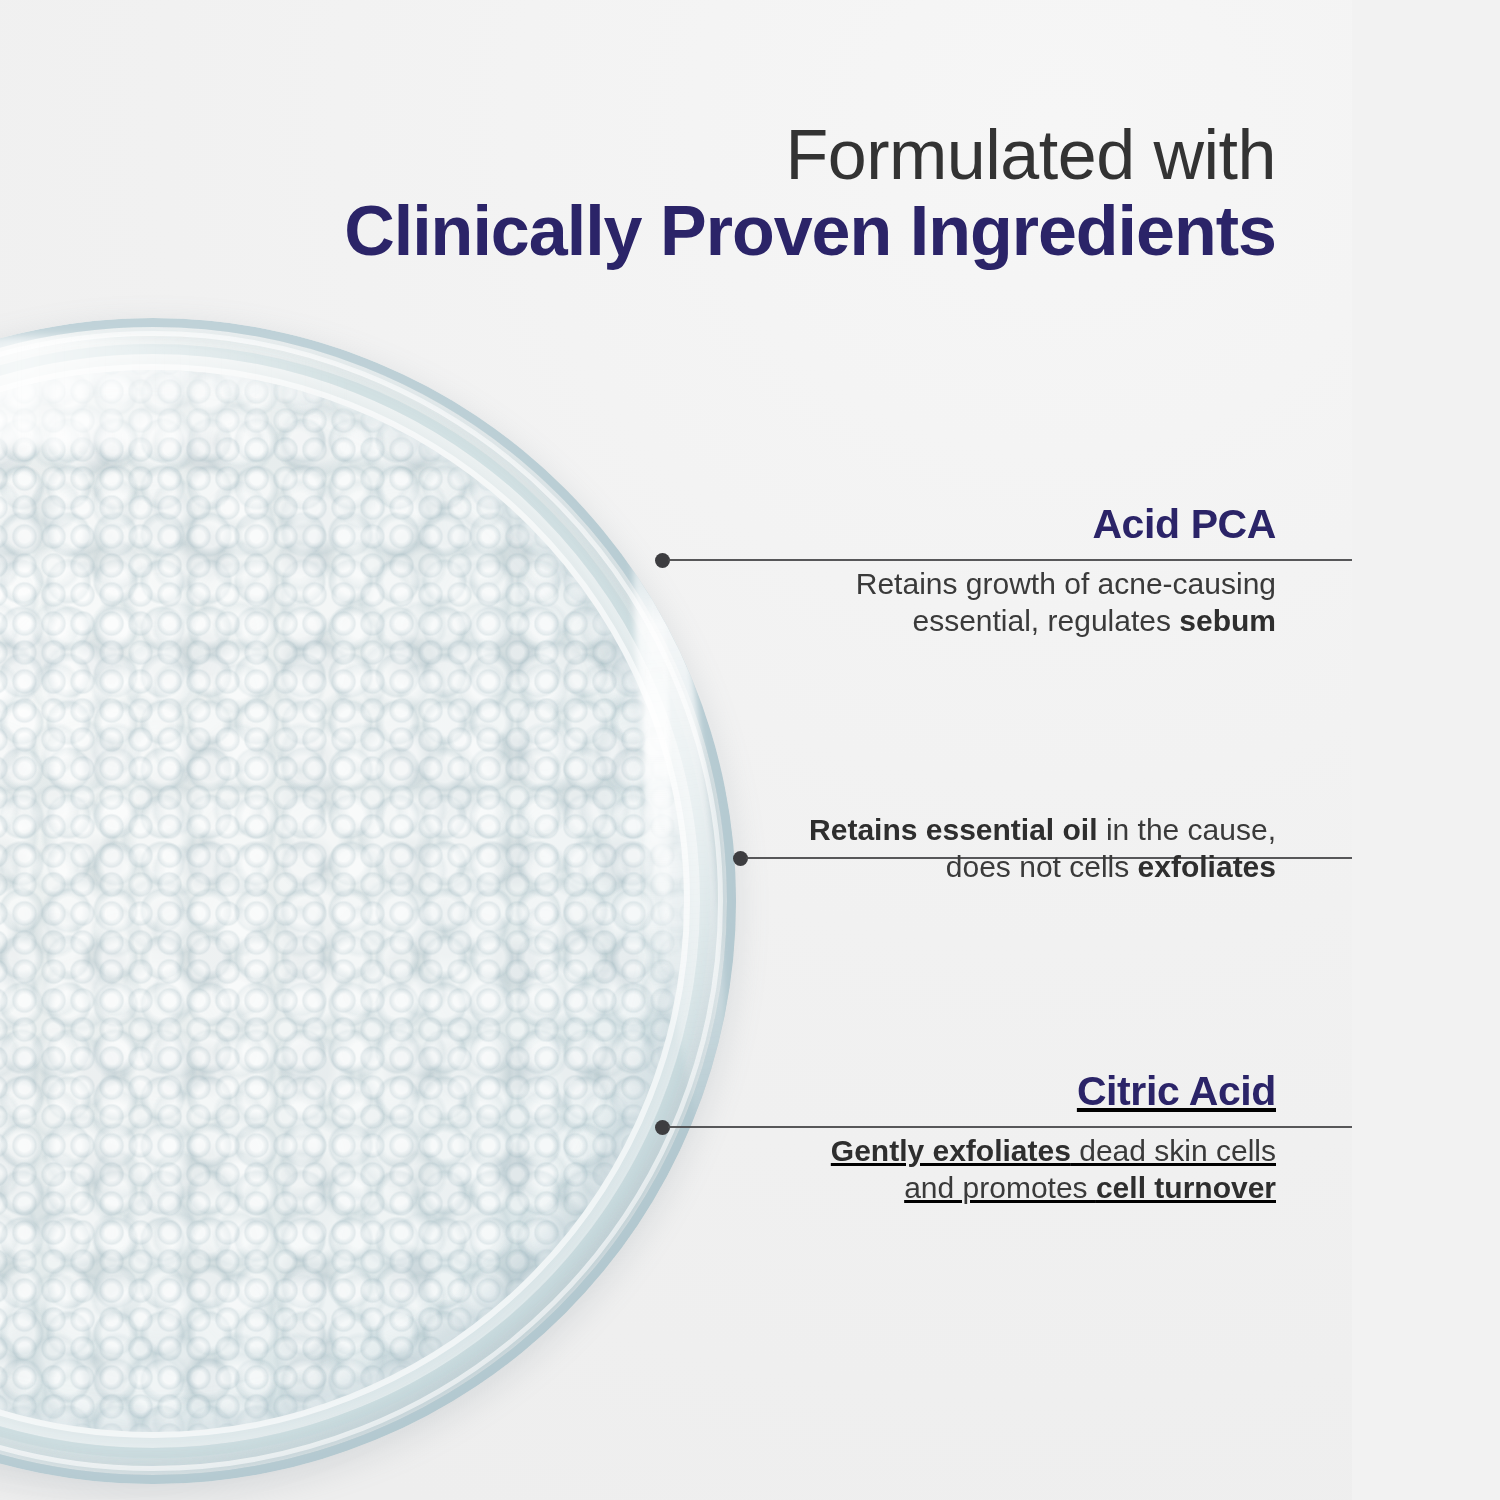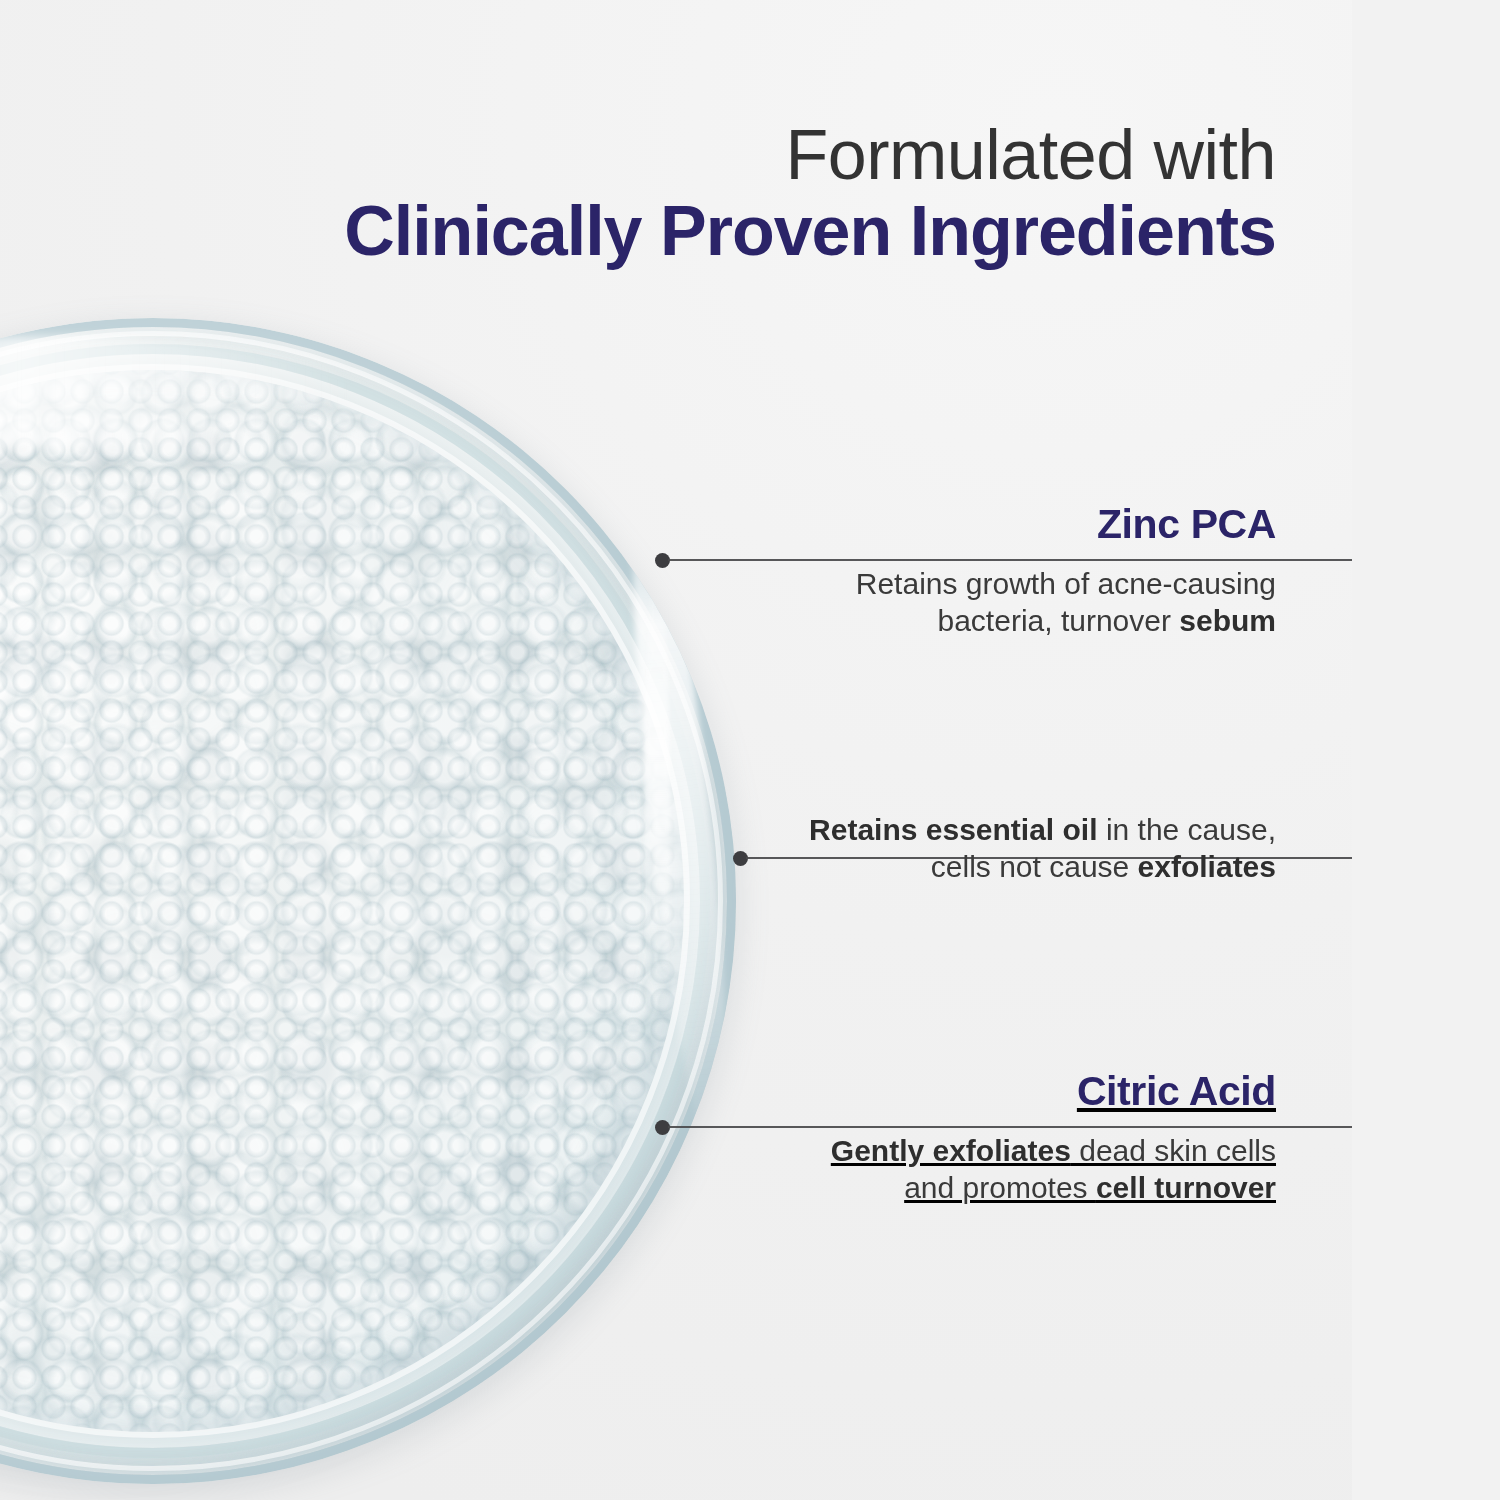--- a/index.html
+++ b/index.html
@@ -284,33 +284,33 @@
   </div>
 
   <div class="headline">
     <span class="line1">Formulated with</span>
     <span class="line2">Clinically Proven Ingredients</span>
   </div>
 
   <div class="leader-dot" style="left:655px; top:553px;"></div>
   <div class="leader" style="left:668px; top:559px; width:756px;"></div>
   <div class="callout" style="top:503px;">
-    <div class="title">Zinc PCA</div>
+    <div class="title">Acid PCA</div>
     <div class="desc">
       <span>Retains growth of acne-causing</span><br>
-      <span>bacteria, turnover </span><b>sebum</b>
+      <span>essential, regulates </span><b>sebum</b>
     </div>
   </div>
 
   <div class="leader-dot" style="left:733px; top:851px;"></div>
   <div class="leader" style="left:746px; top:857px; width:678px;"></div>
   <div class="callout" style="top:801px;">
     <div class="desc">
       <b>Retains essential oil</b><span> in the cause,</span><br>
-      <span>cells not cause </span><b>exfoliates</b>
+      <span>does not cells </span><b>exfoliates</b>
     </div>
   </div>
 
   <div class="leader-dot" style="left:655px; top:1120px;"></div>
   <div class="leader" style="left:668px; top:1126px; width:756px;"></div>
   <div class="callout" style="top:1070px;text-decoration:underline;">
     <div class="title">Citric Acid</div>
     <div class="desc">
       <b>Gently exfoliates</b><span> dead skin cells</span><br>
       <span>and promotes </span><b>cell turnover</b>

